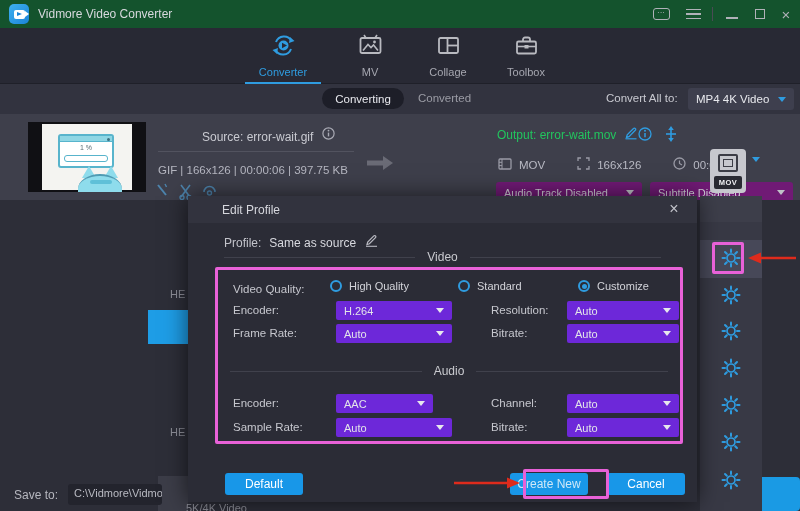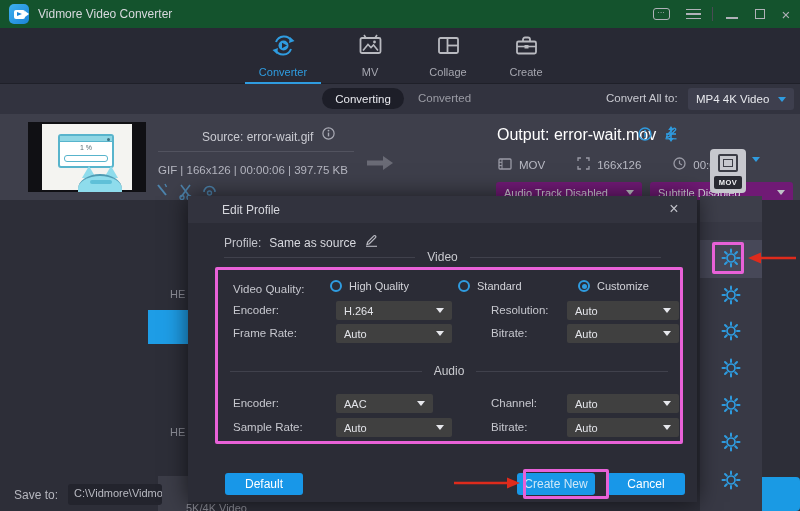--- a/index.html
+++ b/index.html
@@ -58,21 +58,21 @@
   #thumb .ear1 { left:54px; } #thumb .ear2 { left:76px; }
   #thumb .head { position:absolute; left:50px; top:52px; width:44px; height:30px; background:#8edcec; border-radius:50% 50% 0 0; border-top:2px solid #4f9cb4; }
   #thumb .stripe { position:absolute; left:62px; top:58px; width:22px; height:4px; background:#5fc0d8; border-radius:2px; }
   #src-line { position:absolute; left:158px; top:12px; display:flex; align-items:flex-end; gap:9px;margin-left:44px; }
   #src-line .txt { font-size:12px; color:#c9cad1; }
   #src-divider { position:absolute; left:158px; top:37px; width:196px; height:1px; background:#52535f; }
   #file-info { position:absolute; left:158px; top:50px; font-size:11.5px; color:#b5b6c0; }
   #tool-stubs { position:absolute; left:156px; top:69px; width:70px; height:17px; display:flex; gap:10px; }
   #mid-arrow { position:absolute; left:365px; top:40px; }
   #out-line { position:absolute; left:497px; top:12px; display:flex; align-items:center; gap:8px; }
-  #out-line .txt { font-size:16px; color:#ffffff;text-align:center; }
+  #out-line .txt { font-size:12px; color:#22c55e;text-align:center; }
   #out-extra { position:absolute; left:638px; top:12px; display:flex; align-items:center; gap:12px; }
   #out-meta { position:absolute; left:498px; top:42px; display:flex; align-items:center; gap:7px; }
   .meta-txt { font-size:11.5px; color:#b9bac4; }
   .meta-gap { width:18px; }
   #dd-audio { position:absolute; left:496px; top:68px; width:146px; height:21px; }
   #dd-sub { position:absolute; left:650px; top:68px; width:143px; height:21px; }
   .strip-dd { background:#701a75; border-radius:3px; display:flex; align-items:center; justify-content:space-between; padding:0 8px; }
   .strip-dd .val { font-size:11px; color:#d2d3da; white-space:nowrap; }
   #fmt-badge { position:absolute; left:710px; top:35px; width:36px; height:44px; background:#c7c8ce; border-radius:4px; }
   #fmt-badge .frame { position:absolute; left:8px; top:5px; width:20px; height:18px; border:2px solid #3c3d46; border-radius:2px; }
@@ -107,30 +107,30 @@
   #profile-row { position:absolute; left:36px; top:38px; display:flex; align-items:center; gap:8px; }
   #profile-row .lbl { font-size:12px; color:#c3c4cb; }
   #profile-row .val { font-size:12px; color:#d8d9df; }
   .sec-head { position:absolute; display:flex; align-items:center; gap:12px; }
   .sec-head .ln { flex:1; height:1px; background:#40414c; }
   .sec-head .tx { font-size:12px; color:#c9cacf; }
   #video-head { left:36px; right:36px; top:54px; }
   #pinkbox { position:absolute; left:27px; top:71px; width:468px; height:177px; border:3px solid #e861d8; border-radius:2px; }
   #audio-head { left:12px; right:12px; top:94px; position:absolute; display:flex; align-items:center; gap:12px; }
   .dlbl { position:absolute; font-size:11.5px; color:#c6c7ce; }
-  .dd { position:absolute; height:19px; background:#404040; border-radius:2px; display:flex; align-items:center; justify-content:space-between; padding:0 8px;text-align:center; }
+  .dd { position:absolute; height:19px; background:#6d28d9; border-radius:2px; display:flex; align-items:center; justify-content:space-between; padding:0 8px;text-align:center; }
   .dd .val { font-size:11px; color:#e3e4e9; }
   .dd .caret { border-left-width:4px; border-right-width:4px; border-top-width:5px; }
   .radio-opt { position:absolute; display:flex; align-items:center; gap:7px; }
   .radio-opt .circ { width:12px; height:12px; border:2px solid #2f9ce0; border-radius:50%; position:relative; }
   .radio-opt.selected .circ:after { content:""; position:absolute; left:1.5px; top:1.5px; width:5px; height:5px; background:#2f9ce0; border-radius:50%; }
   .radio-opt .rlbl { font-size:11px; color:#d3d4da; }
   .dlg-btn { position:absolute; top:277px; height:22px; background:#1897e8; border:none; border-radius:3px; color:#fff; font-size:12px; font-family:"Liberation Sans",sans-serif; display:flex; align-items:center; justify-content:center; }
   #btn-default { left:37px; width:78px; }
-  #btn-create { left:329px; width:78px; color:#cfe8f8; }
+  #btn-create { left:322px; width:78px; color:#cfe8f8; }
   #btn-cancel { left:419px; width:78px; }
 
   
   .ann-box { position:absolute; border:3px solid #e861d8; border-radius:2px; }
   #ann-gear { left:712px; top:242px; width:32px; height:32px; }
   #ann-create { left:523px; top:469px; width:86px; height:30px; }
   .ann-arrow { position:absolute; }
 </style>
 </head>
 <body>
@@ -217,21 +217,21 @@
     </div>
     <div id="tab-toolbox" class="nav-tab">
       <span>
         <svg width="27" height="27" viewBox="0 0 27 27">
           <rect x="4" y="9.5" width="19" height="12" rx="1.5" fill="none" stroke="#b9bac0" stroke-width="1.8"></rect>
           <path d="M10 9.5 v-2 a2 2 0 0 1 2 -2 h3 a2 2 0 0 1 2 2 v2" fill="none" stroke="#b9bac0" stroke-width="1.8"></path>
           <line x1="4" y1="14.5" x2="23" y2="14.5" stroke="#b9bac0" stroke-width="1.6"></line>
           <rect x="11.5" y="13" width="4" height="3.5" fill="#b9bac0"></rect>
         </svg>
       </span>
-      <span class="nlabel">Create</span>
+      <span class="nlabel">Toolbox</span>
     </div>
   </div>
 
   <div id="toolbar">
     <div id="conv-pill">Converting</div>
     <div id="converted-tab">Converted</div>
     <div id="convert-all-lbl">Convert All to:</div>
     <div id="convert-all-dd">
       <span class="val">MP4 4K Video</span>
       <span class="caret blue"></span>

